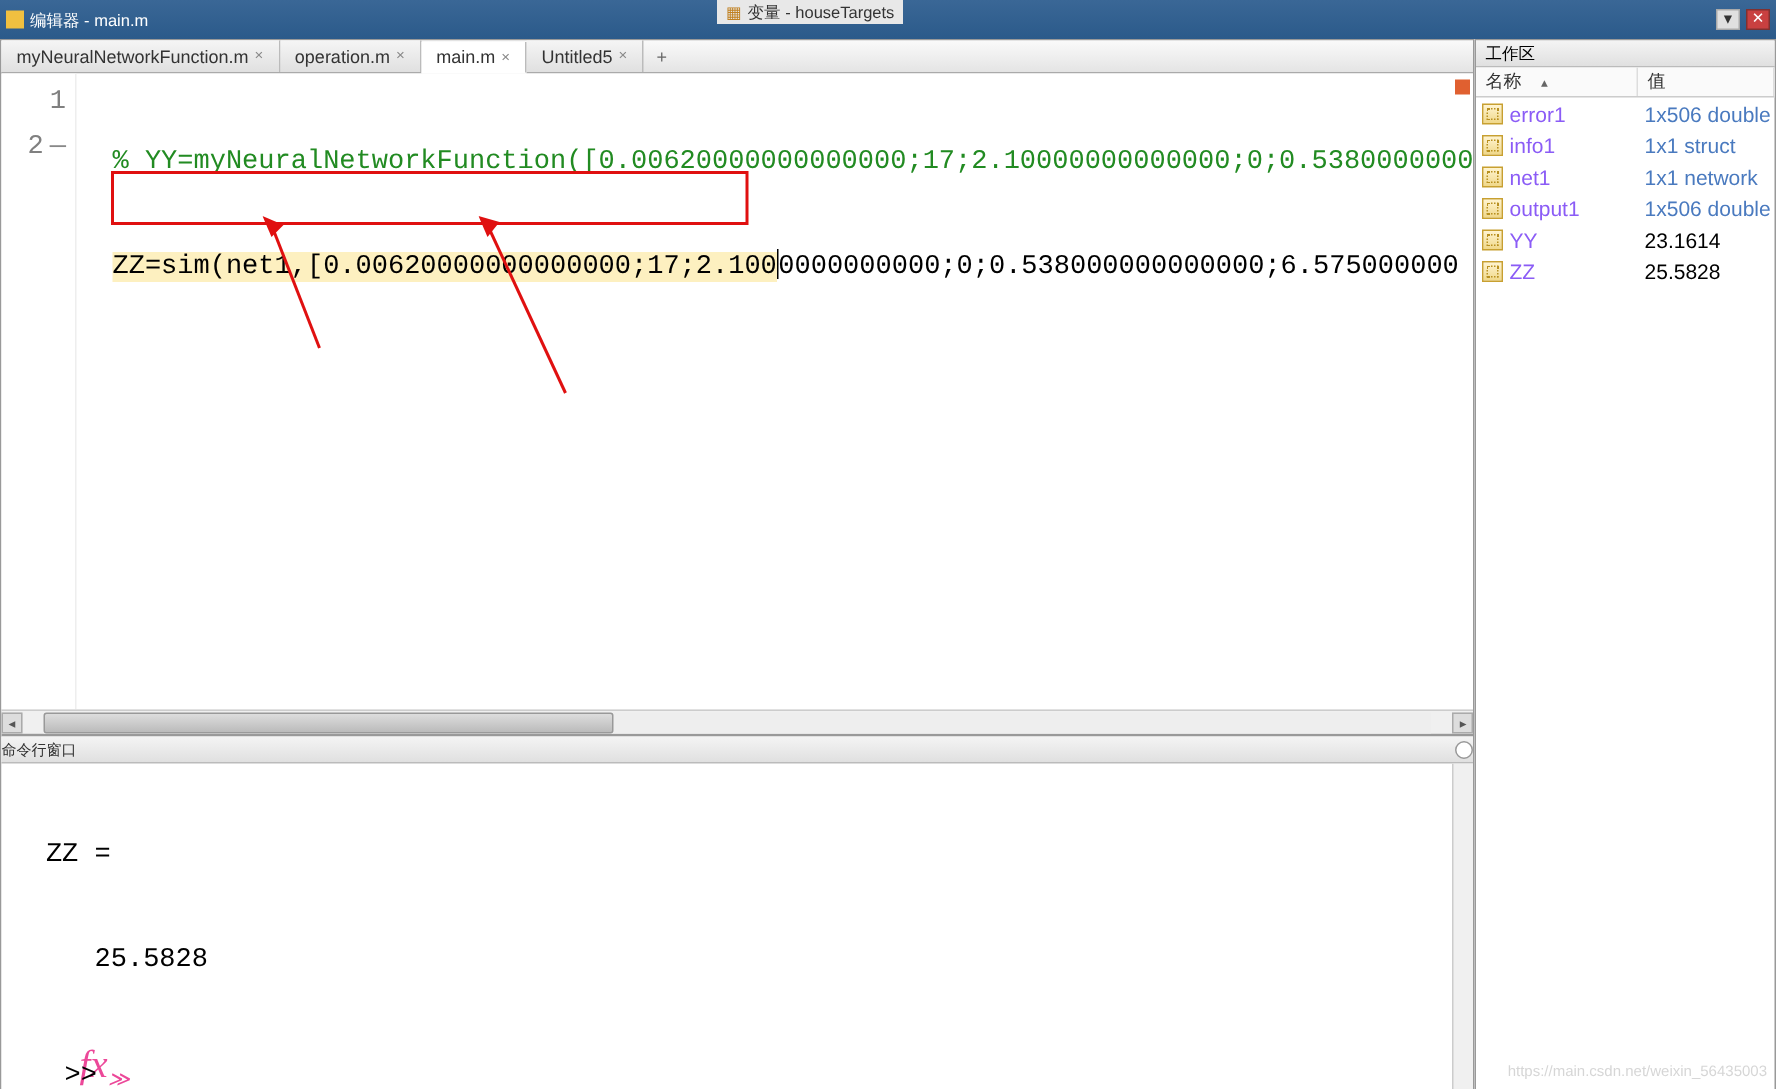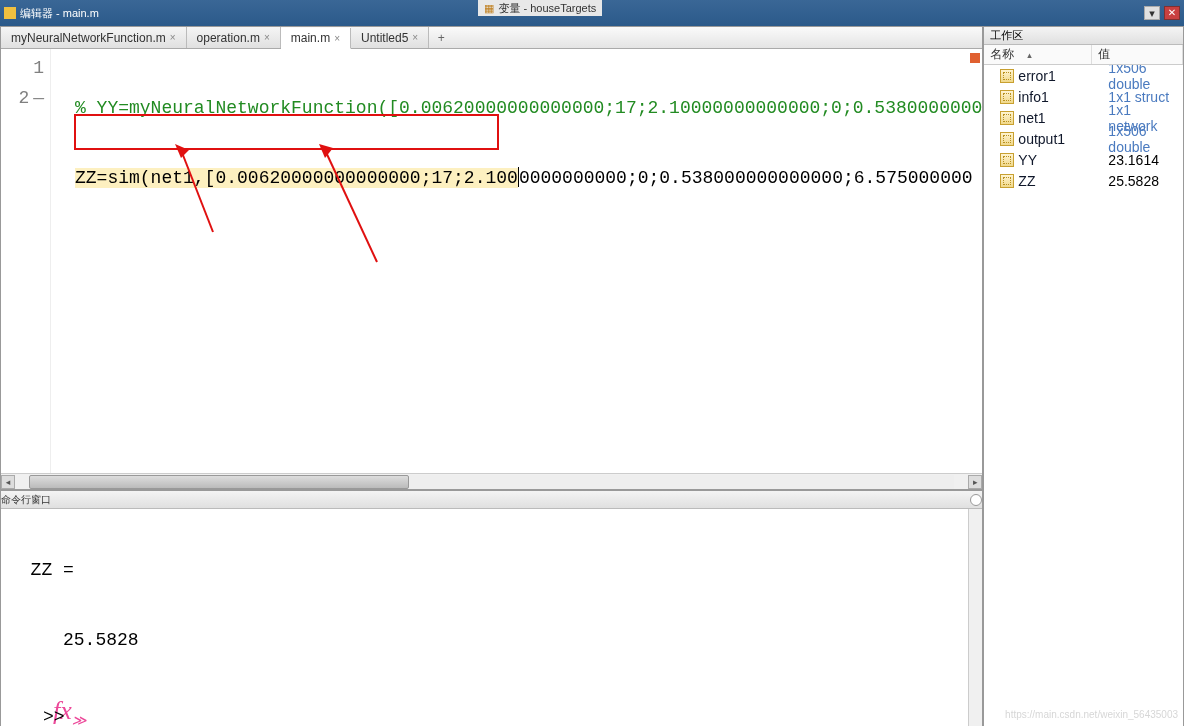--- a/index.html
+++ b/index.html
@@ -42,21 +42,21 @@
 .prompt-last { position:absolute; left:42px; bottom:8px; font-family:"Courier New",monospace; font-size:18px; }
 .vscroll-right { width:14px; background:#f0f0f0; border-left:1px solid #ccc; position:absolute; right:0; top:0; bottom:0; }
 .ws-header { height:18px; background:linear-gradient(#f4f4f4,#e0e0e0); border-bottom:1px solid #bbb; padding:0 6px; font-size:11px; display:flex; align-items:center; }
 .ws-cols { height:20px; display:flex; border-bottom:1px solid #ccc; background:#fafafa; font-size:12px; color:#333; }
 .ws-col { padding:2px 6px; border-right:1px solid #ddd; display:flex; align-items:center; gap:13px; }
 .ws-col.name { width:108px; }
 .ws-col.val { flex:1; }
 .sort-icon { font-size:9px; color:#666; }
 .ws-body { flex:1; overflow:auto; }
 .ws-row { display:flex; height:21px; align-items:center; font-size:14px; }
-.ws-row .wname { width:108px; padding-left:4px; display:flex; align-items:center; gap:4px; color:#0f172a;margin-left:12px; }
+.ws-row .wname { width:108px; padding-left:4px; display:flex; align-items:center; gap:4px; color:#8b5cf6; }
 .ws-row .wval { flex:1; padding-left:4px; }
 .ws-row .wval.italic { color:#4a7abf; }
 .var-icon { width:14px; height:14px; display:inline-block; border:1px solid #c8a030; background:linear-gradient(#fff4d0,#f0d88a); position:relative; }
 .var-icon::after { content:""; position:absolute; inset:2px; border:1px dotted #b89020; }
 .watermark { position:absolute; right:6px; bottom:6px; font-size:10px; color:#bbb; opacity:.6; }
 .editor-right-marker { position:absolute; right:2px; top:4px; width:10px; height:10px; background:#e06030; }
 .code-cursor { display:inline-block; width:1px; height:20px; background:#000; vertical-align:middle; margin:0 0 2px 0; }
 .hl { background:#fdf0c0; }
 </style>
 </head>

